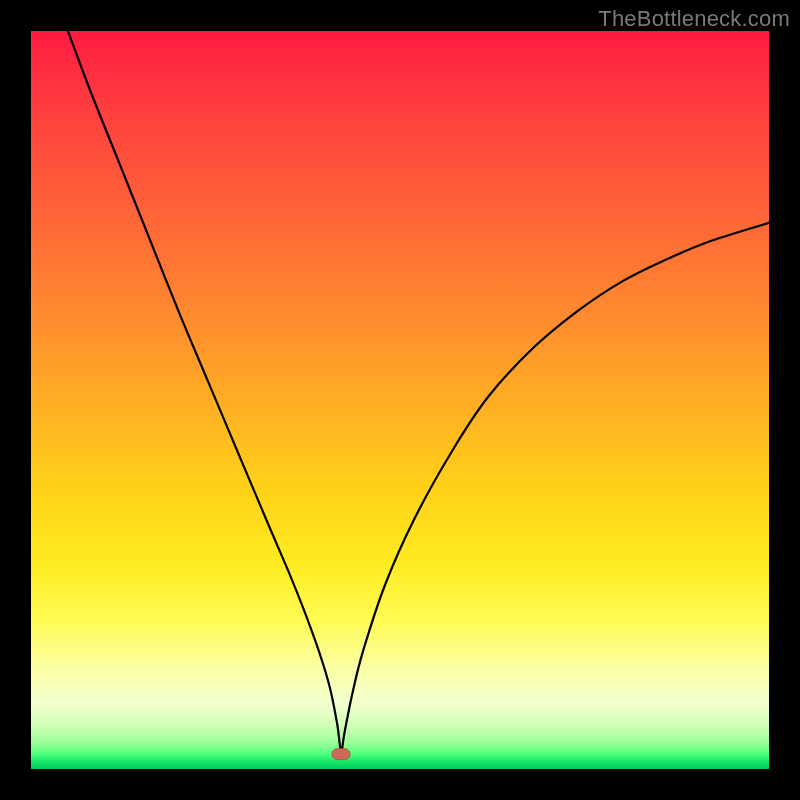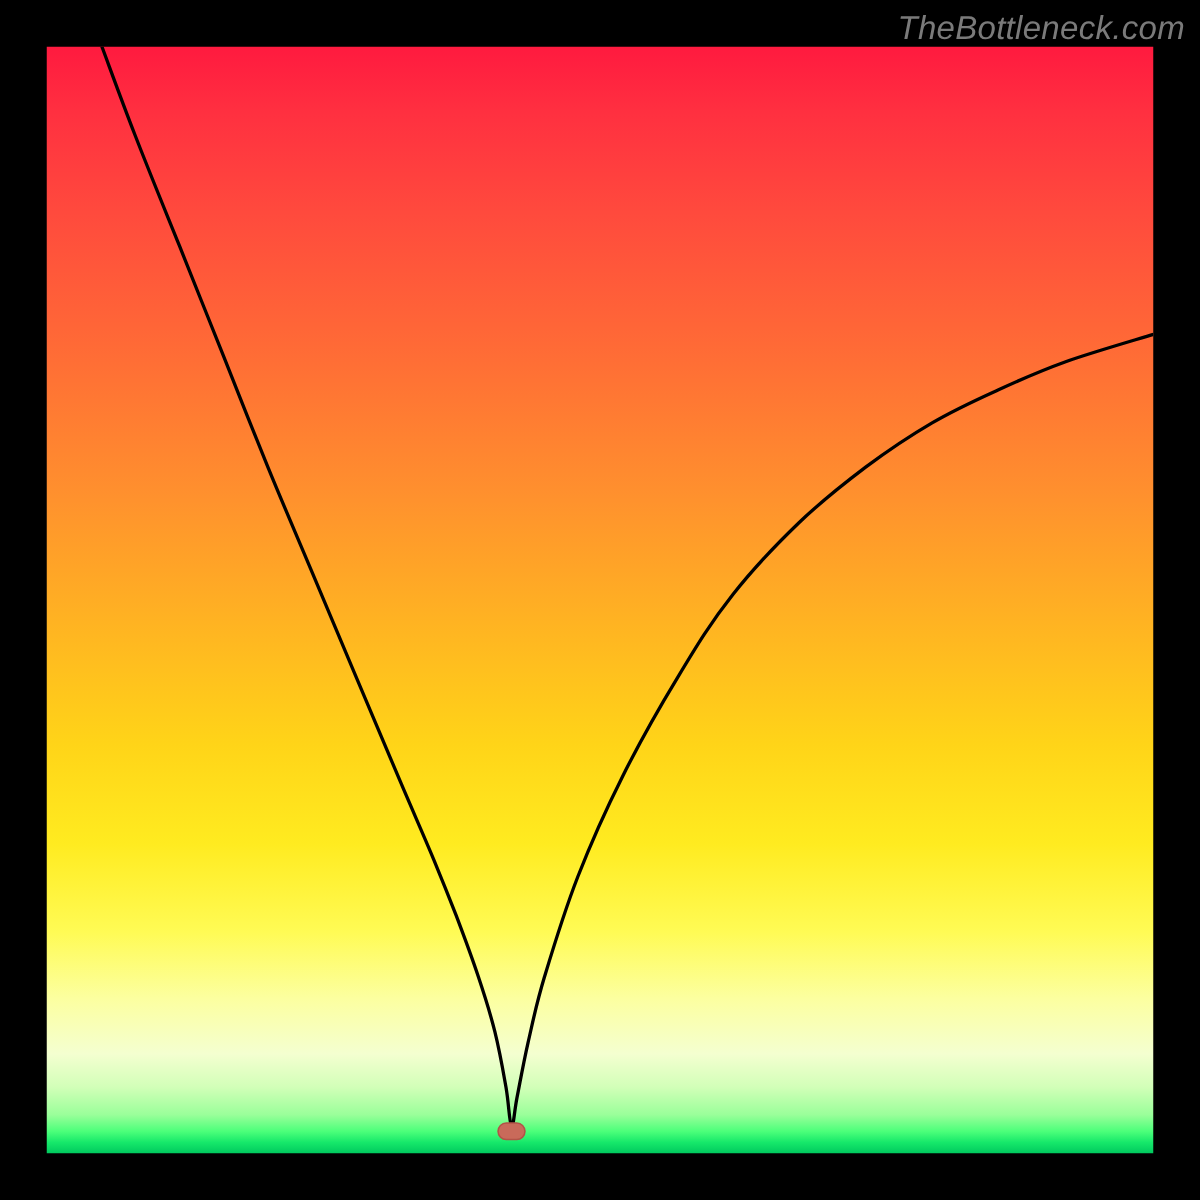--- a/index.html
+++ b/index.html
@@ -9,21 +9,20 @@
     height: 800px;
     background: #000;
     overflow: hidden;
     font-family: Arial, Helvetica, sans-serif;
   }
   .frame {
     position: absolute;
     left: 0; top: 0;
     width: 800px; height: 800px;
     background: #000;
-    font-style: italic;
   }
   .plot-area {
     position: absolute;
     left: 31px;
     top: 31px;
     width: 738px;
     height: 738px;
     overflow: hidden;
   }
   .gradient {

